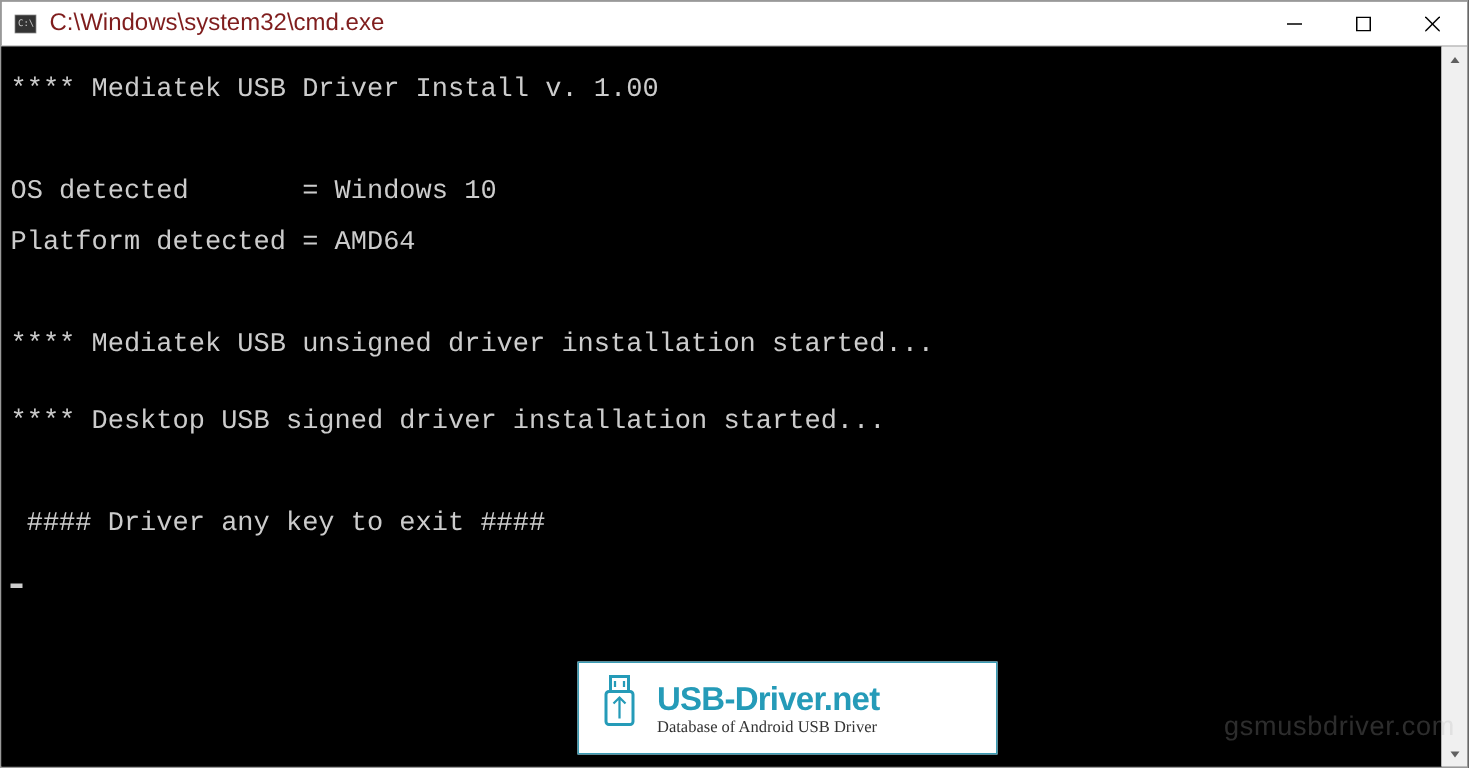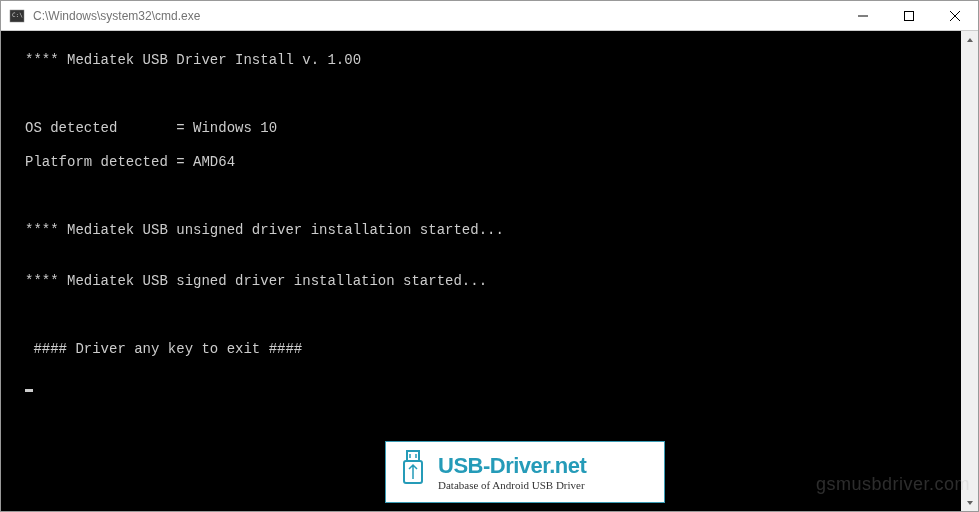--- a/index.html
+++ b/index.html
@@ -33,22 +33,22 @@
     .titlebar-icon {
       width: 16px;
       height: 16px;
       margin: 0 6px 0 8px;
       display: flex;
       align-items: center;
       justify-content: center;
     }
     .titlebar-title {
       flex: 1;
-      font-size: 12px;
-      color: #737373;
+      font-size: 16px;
+      color: #7f1d1d;
       padding-left: 2px;
     }
     .win-controls {
       display: flex;
       height: 100%;
     }
     .win-btn {
       width: 46px;
       height: 100%;
       display: flex;
@@ -57,23 +57,23 @@
       cursor: pointer;
     }
     .terminal-body {
       flex: 1;
       display: flex;
       background: #000;
       position: relative;
     }
     .terminal-content {
       flex: 1;
-      padding: 4px 24px;
+      padding: 4px 6px;
       font-family: "Consolas", "Courier New", monospace;
-      font-size: 14px;
+      font-size: 18px;
       line-height: 17px;
       color: #cccccc;
       white-space: pre;
       overflow: hidden;
     }
     .terminal-line {
       display: block;
     }
     .redacted {
       display: inline-block;
@@ -192,21 +192,21 @@
     <div class="terminal-content">
 <span class="terminal-line">**** Mediatek USB Driver Install v. 1.00</span>
 <span class="terminal-line"></span>
 <span class="terminal-line"></span>
 <span class="terminal-line">OS detected       = Windows 10</span>
 <span class="terminal-line">Platform detected = AMD64</span>
 <span class="terminal-line"></span>
 <span class="terminal-line"></span>
 <span class="terminal-line">**** Mediatek USB unsigned driver installation started...</span>
 <span class="terminal-line"></span>
-<span class="terminal-line">**** Mediatek USB signed driver installation started...</span>
+<span class="terminal-line">**** Desktop USB signed driver installation started...</span>
 <span class="terminal-line"></span>
 <span class="terminal-line"></span>
 <span class="terminal-line"> #### Driver any key to exit ####</span>
 <span class="cursor"></span>
     </div>
     <div class="scrollbar">
       <div class="scroll-btn">
         <svg width="8" height="8" viewBox="0 0 8 8">
             <polygon points="4,2 7,6 1,6" fill="#606060"></polygon>
           </svg>

